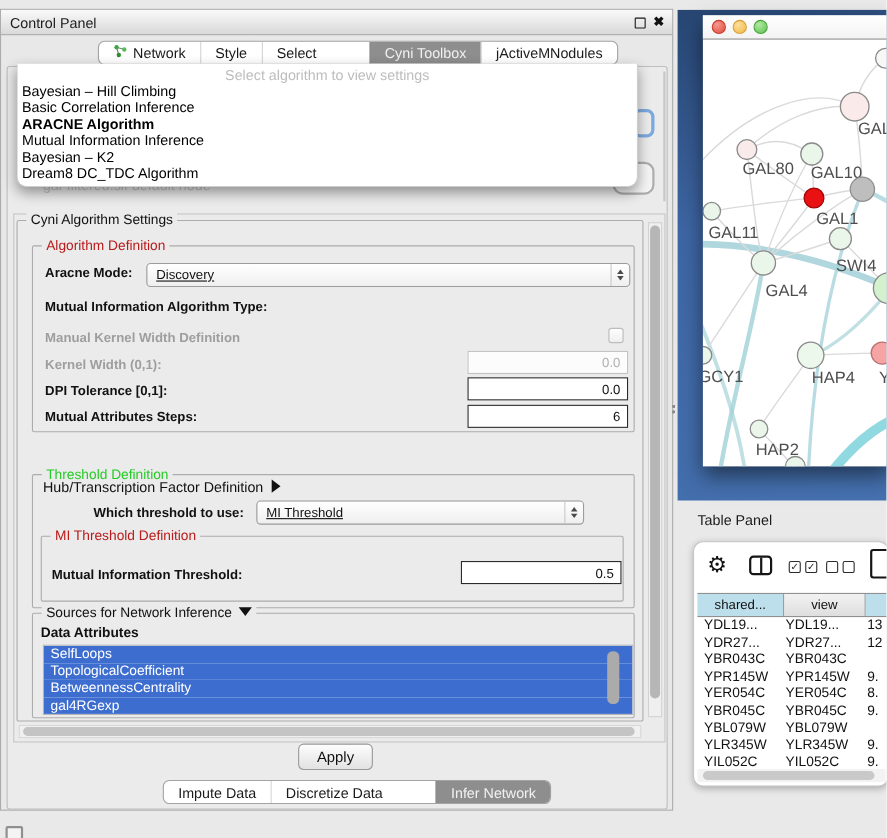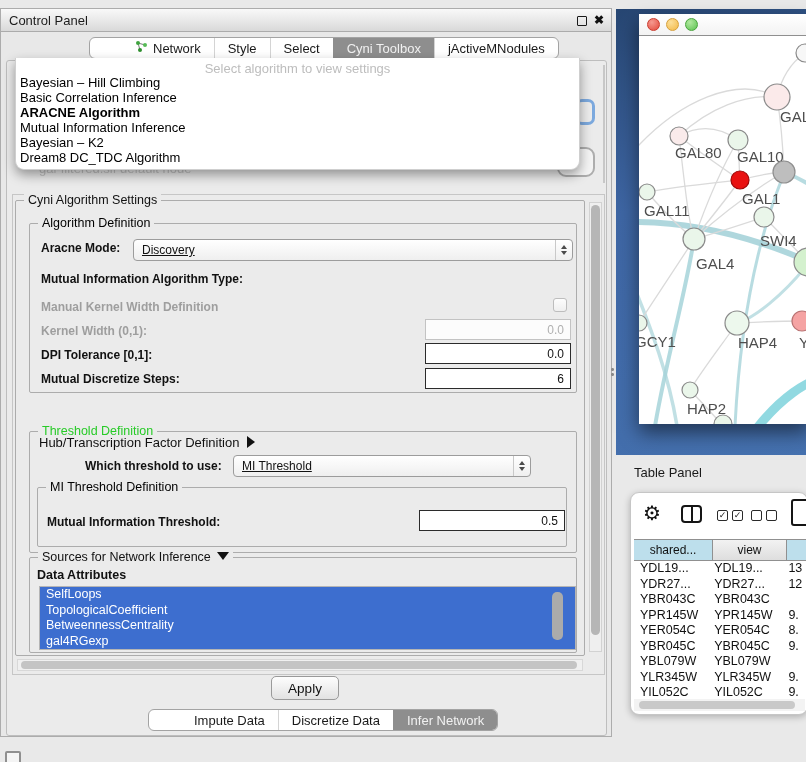--- a/index.html
+++ b/index.html
@@ -11,22 +11,22 @@
   .cp-titlebar{position:absolute;left:0;top:0;width:100%;height:23px;
       background:linear-gradient(#F9F9F9,#D9D9D9);border-bottom:1px solid #ABABAB;box-sizing:border-box;}
   .cp-title{position:absolute;left:8px;top:4px;font-size:13px;color:#1C1C1C;}
   .float-ic{position:absolute;right:24px;top:7px;width:8px;height:8px;border:1.6px solid #1A1A1A;border-radius:1px;}
   .close-ic{position:absolute;right:7px;top:4px;font-size:12px;font-weight:bold;color:#111;}
   
   .segbar{position:absolute;display:flex;background:#FFF;border:1px solid #A3A3A3;border-radius:6px;
           overflow:hidden;font-size:13px;height:22px;box-sizing:border-box;align-items:stretch;z-index:5;}
   .seg{padding:2px 13px;display:flex;align-items:center;gap:5px;color:#1A1A1A;white-space:nowrap;
        border-left:1px solid #D4D4D4;font-weight:500;}
-  .seg:first-child{border-left:none;margin-left:32px;}
-  .seg.sel{background:#8E8E8E;color:#F1F1F1;border-left-color:#8E8E8E;}
+  .seg:first-child{border-left:none;}
+  .seg.sel{background:#8E8E8E;color:#F1F1F1;border-left-color:#8E8E8E;margin-left:35px;}
   .tabbar-top{left:88px;top:28px;}
   .tabbar-bottom{left:147px;top:700px;}
   
   .contentbox{position:absolute;left:5px;top:51px;width:601px;height:676px;background:#EBEBEB;
       border:1px solid #BEBEBE;border-radius:3px;box-sizing:border-box;}
   
   .popup{position:absolute;left:14px;top:49px;width:565px;height:112px;background:#FFF;
       border:1px solid #CFCFCF;border-top:none;border-radius:0 0 9px 9px;
       box-shadow:0 5px 12px rgba(0,0,0,0.38);z-index:20;box-sizing:border-box;}
   .popup-hint{position:absolute;left:0;top:3px;width:100%;text-align:center;color:#BDBDBD;font-size:13px;}
@@ -39,21 +39,21 @@
   .frag-line{position:absolute;left:602px;top:56px;width:2px;height:118px;background:#C7C7C7;z-index:1;}
   .frag-combo2{position:absolute;left:556px;top:138px;width:38px;height:30px;border:2px solid #ADADAD;
       border-radius:9px;background:#F4F4F4;z-index:1;box-sizing:border-box;}
   .bgtext{position:absolute;left:38px;top:152px;font-size:13px;color:#C2C2C2;z-index:3;}
   
   .scrollpane{position:absolute;left:11px;top:185px;width:593px;height:481px;border:1px solid #C6C6C6;
       background:#EBEBEB;box-sizing:border-box;}
   .grpbox{position:absolute;border:1px solid #ACACAC;border-radius:2px;box-sizing:border-box;}
   .legend{position:absolute;top:-8px;left:8px;background:#EBEBEB;padding:0 4px;font-size:12.5px;
       white-space:nowrap;color:#111;}
-  .legend.blue{color:#000000;}
+  .legend.blue{color:#b91c1c;}
   .legend.green{color:#27CB27;}
   .lbl{position:absolute;font-size:12px;font-weight:bold;color:#111;white-space:nowrap;}
   .lbl.dis{color:#9E9E9E;}
   .plain{font-weight:normal;font-size:13px;margin-top:34px;}
   .combo{position:absolute;display:flex;align-items:center;background:linear-gradient(#FFFFFF,#EFEFEF);
       border:1px solid #9C9C9C;border-radius:4px;font-size:12px;padding-left:8px;box-sizing:border-box;}
   .combo .val{flex:1;text-decoration:underline;}
   .stepper{width:16px;display:flex;flex-direction:column;align-items:center;justify-content:center;gap:2px;
       border-left:1px solid #C9C9C9;align-self:stretch;}
   .tri-up{width:0;height:0;border-left:3.5px solid transparent;border-right:3.5px solid transparent;
@@ -201,21 +201,21 @@
     <span class="lbl dis" style="left:40px;top:291px;">Manual Kernel Width Definition</span>
     <div class="chk" style="left:552px;top:289px;"></div>
     <span class="lbl dis" style="left:40px;top:315px;">Kernel Width (0,1):</span>
     <div class="field dis" style="left:424px;top:310px;width:146px;height:21px;">
       <span>0.0</span>
     </div>
     <span class="lbl" style="left:40px;top:339px;">DPI Tolerance [0,1]:</span>
     <div class="field" style="left:424px;top:334px;width:146px;height:21px;">
       <span>0.0</span>
     </div>
-    <span class="lbl" style="left:40px;top:363px;">Mutual Discretize Steps:</span>
+    <span class="lbl" style="left:40px;top:363px;">Mutual Attributes Steps:</span>
     <div class="field" style="left:424px;top:359px;width:146px;height:21px;">
       <span>6</span>
     </div>
 
     <span class="lbl plain" style="left:38px;top:392px;"><span>Hub/Transcription Factor Definition</span><span class="tri-right"></span></span>
 
     <div class="grpbox" style="left:28px;top:422px;width:548px;height:122px;">
       <span class="legend green">Threshold Definition</span>
     </div>
     <span class="lbl" style="left:84px;top:450px;">Which threshold to use:</span>

